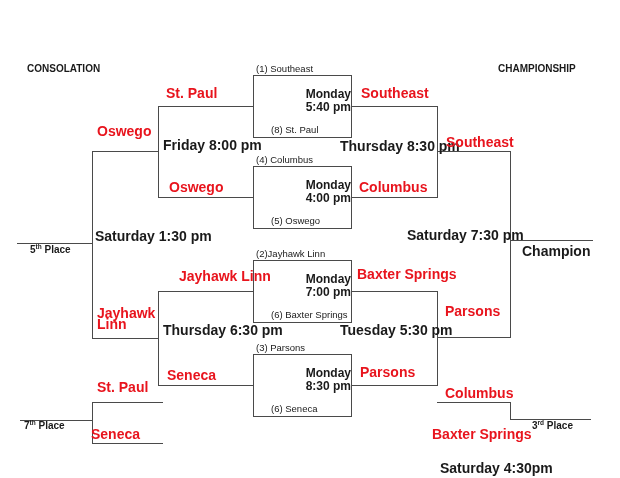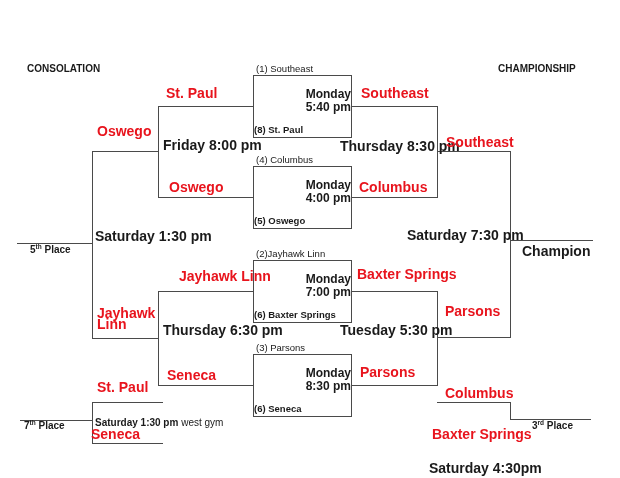--- a/index.html
+++ b/index.html
@@ -16,21 +16,21 @@
   .blabel.red{color:#e8141d;}
   .blabel.black{color:#1a1a1a;}
   .blabel.right{text-align:right;}
   .blabel.wrap{white-space:normal;}
   .gbox{position:absolute;width:99px;height:63px;border:1px solid #4a4a4a;background:#ffffff;box-sizing:border-box;}
   .gbox.g1{left:253px;top:75px;}
   .gbox.g2{left:253px;top:166px;}
   .gbox.g3{left:253px;top:260px;}
   .gbox.g4{left:253px;top:354px;}
   .seed-top{position:absolute;top:-13px;left:2px;font-size:9.5px;white-space:nowrap;}
-  .seed-bottom{position:absolute;bottom:2px;left:0;font-size:9.5px;white-space:nowrap;font-weight:bold;}
+  .seed-bottom{position:absolute;bottom:2px;left:17px;font-size:9.5px;white-space:nowrap;}
   .gwhen{position:absolute;top:12px;left:0;width:100%;text-align:right;
          font-size:12px;font-weight:bold;line-height:13px;white-space:pre-line;}
   .place{position:absolute;font-size:10px;font-weight:bold;white-space:nowrap;line-height:12px;}
   .place sup{font-size:6.5px;vertical-align:super;line-height:0;}
   .place.p5{left:30px;top:244px;}
   .place.p7{left:24px;top:420px;}
   .place.p3{left:532px;top:420px;}
   .westgym{position:absolute;left:95px;top:417px;font-size:10px;white-space:nowrap;}
   .westgym .b{font-weight:bold;}
 </style>
@@ -108,24 +108,23 @@
       <span class="blabel red" style="left: 179px; top: 271px;">Jayhawk Linn</span>
       <span class="blabel red" style="left: 357px; top: 269px;">Baxter Springs</span>
       <span class="blabel red wrap" style="left: 97px; top: 308px; width: 62px;">Jayhawk Linn</span>
       <span class="blabel black" style="left: 163px; top: 325px;">Thursday 6:30 pm</span>
       <span class="blabel black right" style="left: 340px; top: 325px; width: 95px;">Tuesday 5:30 pm</span>
       <span class="blabel red" style="left: 445px; top: 306px;">Parsons</span>
       <span class="blabel red" style="left: 167px; top: 370px;">Seneca</span>
       <span class="blabel red" style="left: 360px; top: 367px;">Parsons</span>
       <span class="blabel red" style="left: 97px; top: 382px;">St. Paul</span>
       <span class="blabel red" style="left: 445px; top: 388px;">Columbus</span>
-      <span class="blabel black right" style="left: 429px; top: 418px; width: 80px; margin-top: 45px;">Saturday 4:30pm</span>
+      <span class="blabel black right" style="left: 440px; top: 418px; width: 80px; margin-top: 45px;">Saturday 4:30pm</span>
       <span class="blabel red" style="left: 91px; top: 429px;">Seneca</span>
       <span class="blabel red" style="left: 432px; top: 429px;">Baxter Springs</span>
     </div>
 
   <div class="place p5"><span>5</span><sup>th</sup><span> Place</span></div>
   <div class="place p7"><span>7</span><sup>th</sup><span> Place</span></div>
   <div class="place p3"><span>3</span><sup>rd</sup><span> Place</span></div>
 
-  <div class="westgym"><span class="b">Saturday 1:30 pm</span><span> west gym</span></div>
 
 </div>
 
 </body></html>

